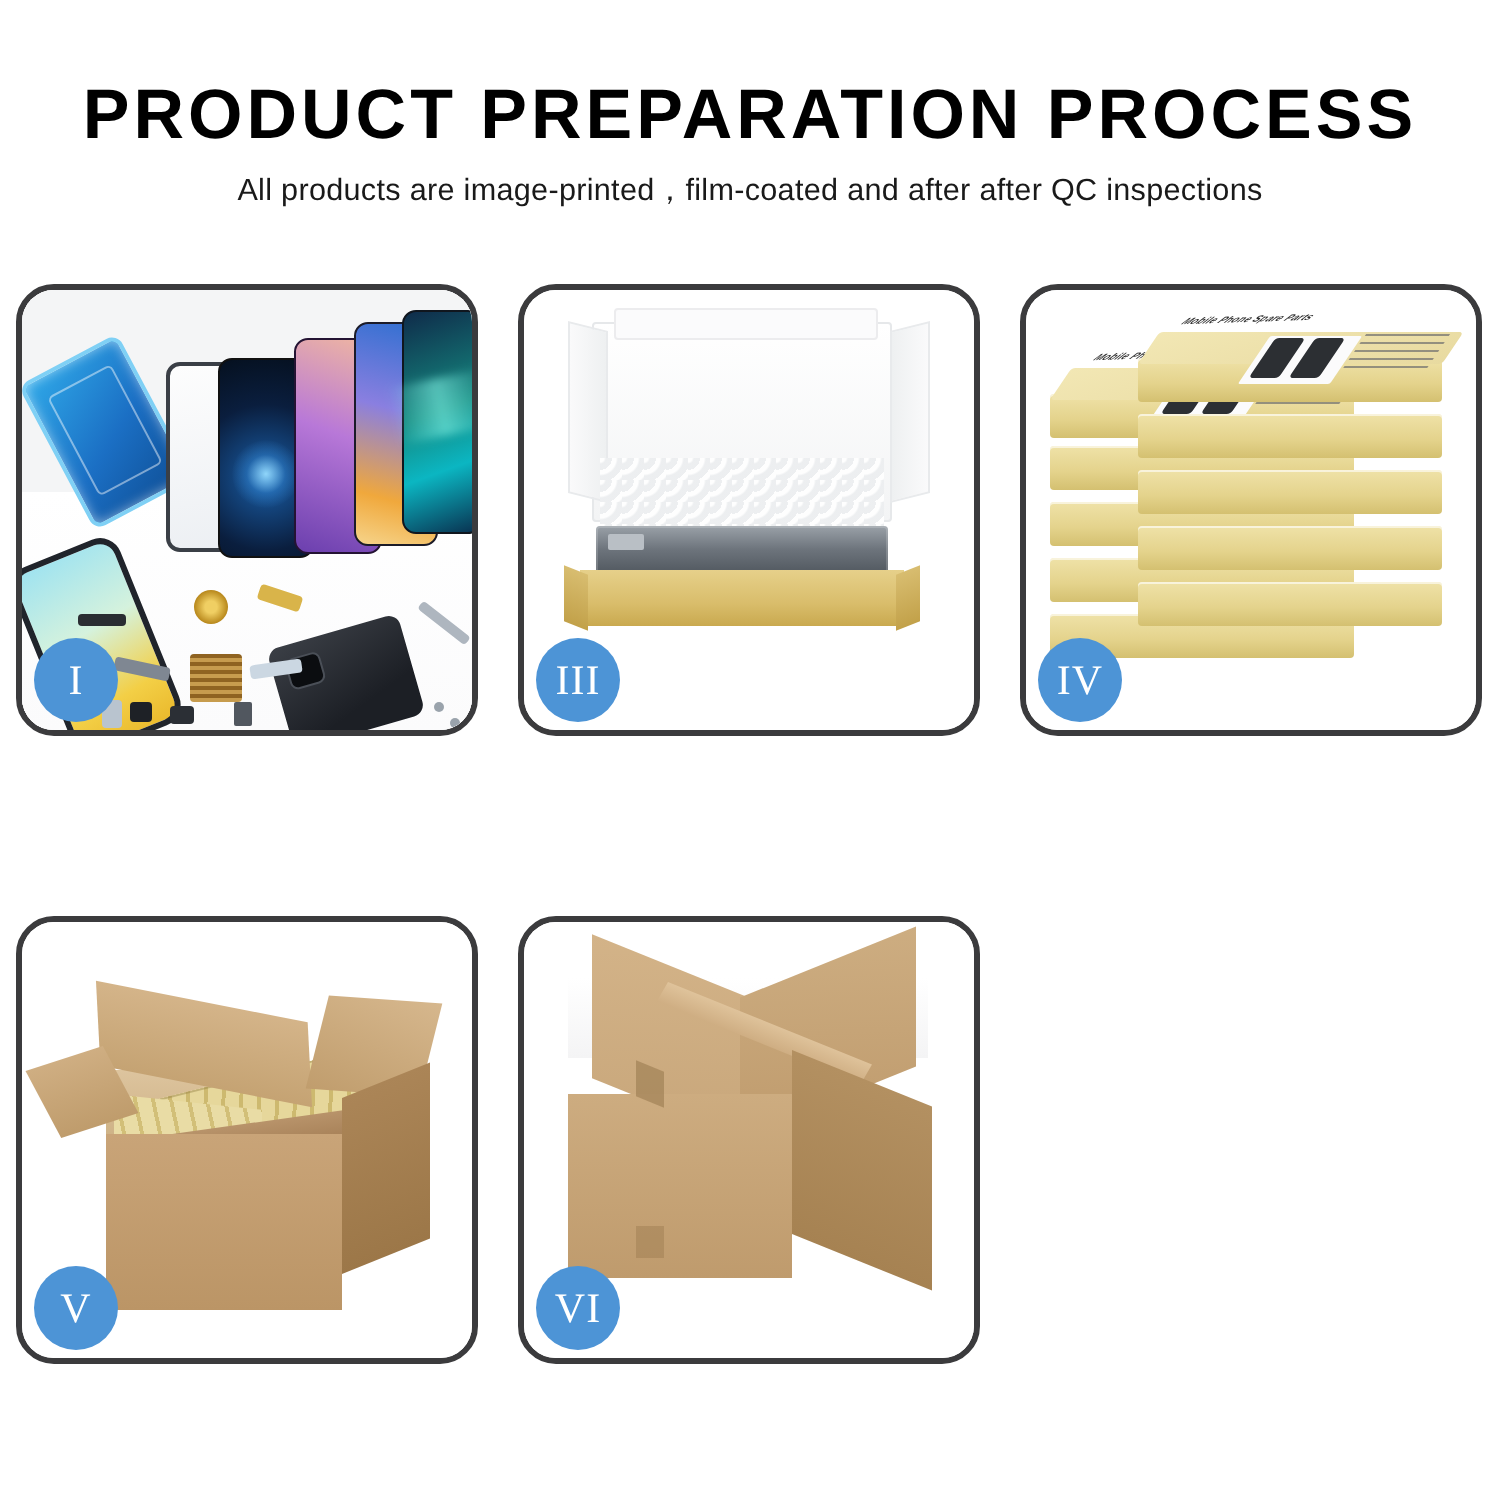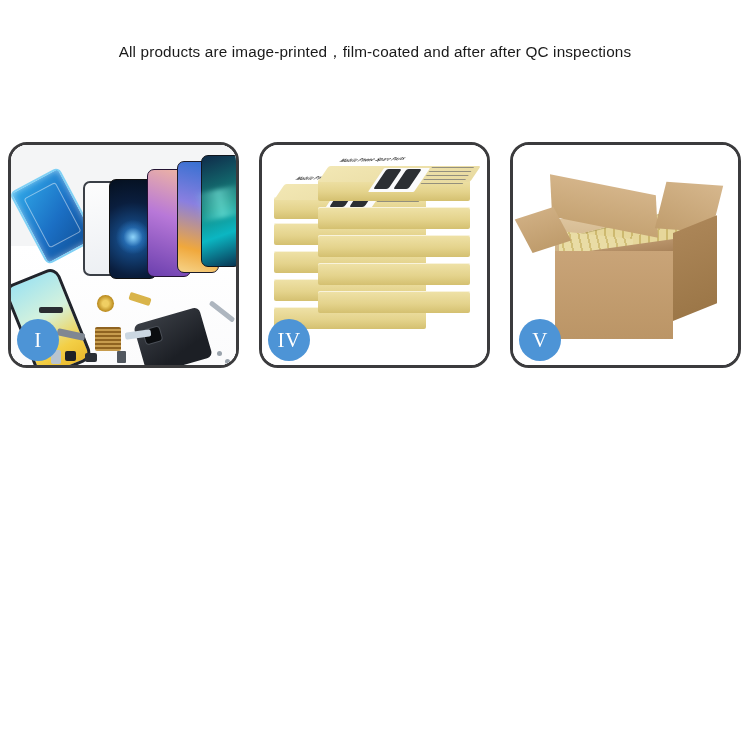--- a/index.html
+++ b/index.html
@@ -345,20 +345,21 @@
               background:rgba(150,118,74,.4); }
   .p6-shadow { position:absolute; left:10px; top:2px; width:180px; height:40px;
                background:linear-gradient(180deg,#ffffff,#f4f4f5); }
 </style>
 </head>
 <body>
 
 <div id="page">
 
   <div class="header">
+    <div class="title">PRODUCT PREPARATION PROCESS</div>
     <div class="subtitle">All products are image-printed，film-coated and after after QC inspections</div>
   </div>
 
   <div class="grid">
 
     <div class="panel">
       <div class="panel-clip">
         <div class="p1-bg"></div>
         <div class="p1-white"></div>
 
@@ -382,20 +383,31 @@
         <div class="part sim"></div>
         <div class="part sp"></div>
         <div class="part screw1"></div>
         <div class="part screw2"></div>
         <div class="part tool"></div>
       </div>
       <div class="badge">I</div>
     </div>
 
 
+    <div class="panel">
+      <div class="panel-clip">
+        <div class="p3-lidback"></div>
+        <div class="p3-lidflap-l"></div>
+        <div class="p3-lidflap-r"></div>
+        <div class="p3-foam"></div>
+        <div class="p3-product"></div>
+        <div class="p3-base"></div>
+      </div>
+      <div class="badge">III</div>
+    </div>
 
     <div class="panel">
       <div class="panel-clip">
         <div class="stack">
 
           <div class="sbox" style="left:4px;  top:150px;"></div>
           <div class="sbox" style="left:4px;  top:122px;"></div>
           <div class="sbox" style="left:4px;  top:94px;"></div>
           <div class="sbox" style="left:4px;  top:66px;"></div>
 
@@ -439,15 +451,30 @@
           <div class="p5-flap-right"></div>
           <div class="p5-flap-left"></div>
           <div class="p5-flap-front"></div>
           <div class="p5-front"></div>
           <div class="p5-side"></div>
         </div>
       </div>
       <div class="badge">V</div>
     </div>
 
+    <div class="panel">
+      <div class="panel-clip">
+        <div class="p6">
+          <div class="p6-shadow"></div>
+          <div class="p6-top"></div>
+          <div class="p6-top2"></div>
+          <div class="p6-tape"></div>
+          <div class="p6-front"></div>
+          <div class="p6-side"></div>
+          <div class="p6-seam1"></div>
+          <div class="p6-seam2"></div>
+        </div>
+      </div>
+      <div class="badge">VI</div>
+    </div>
 
   </div>
 </div>
 
 </body></html>

